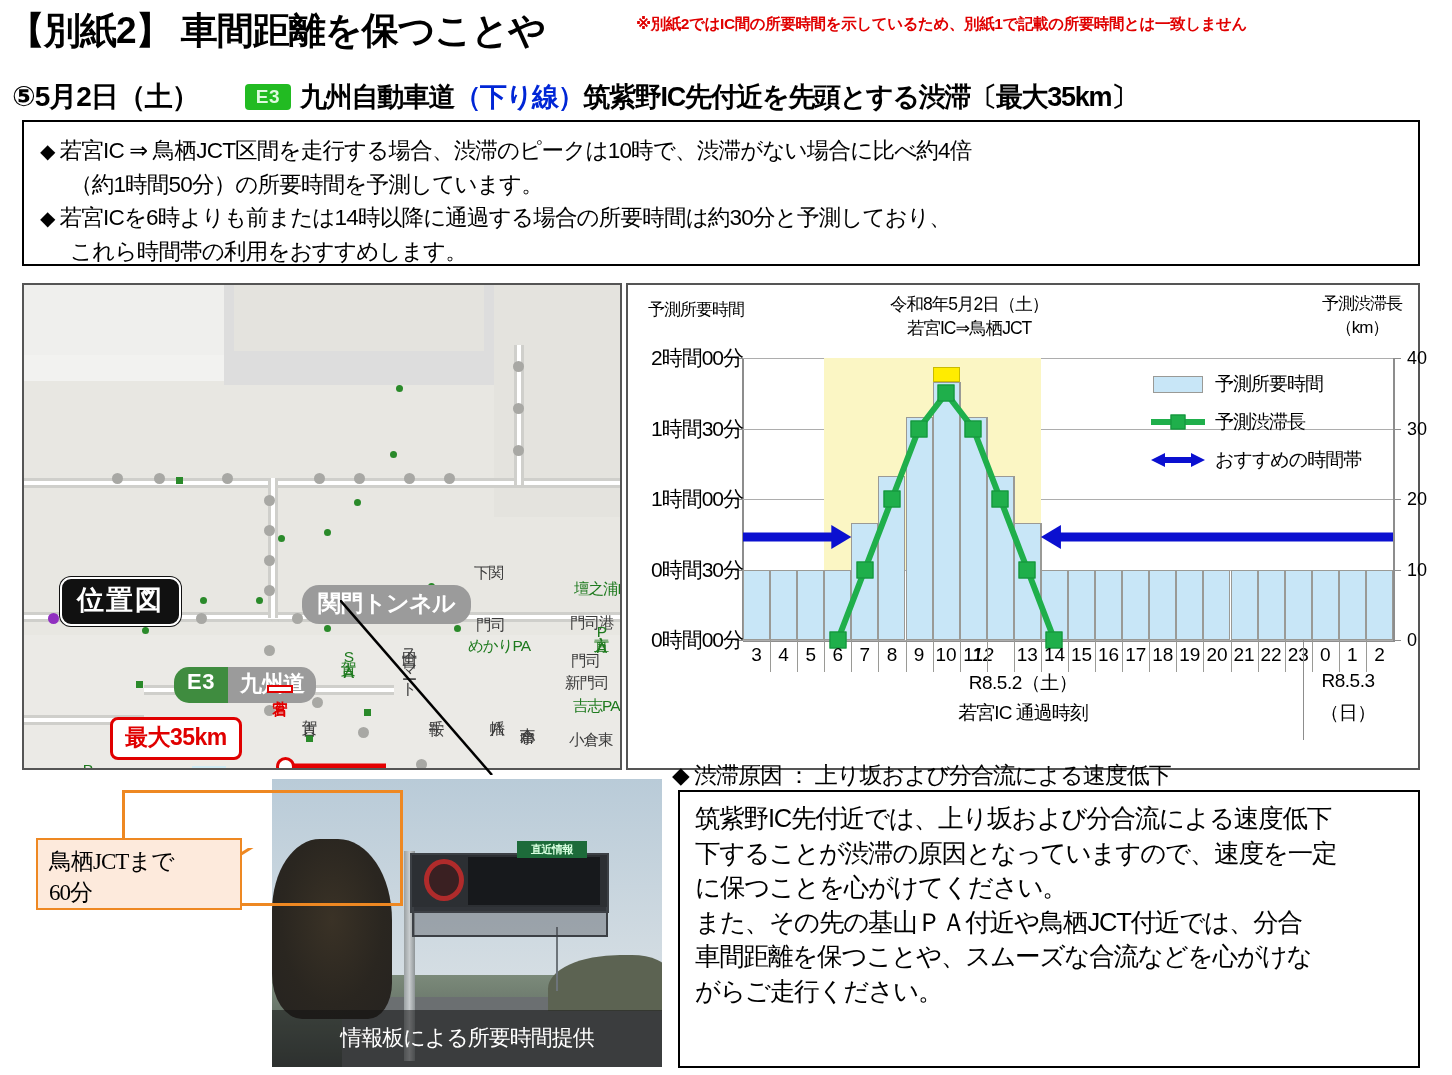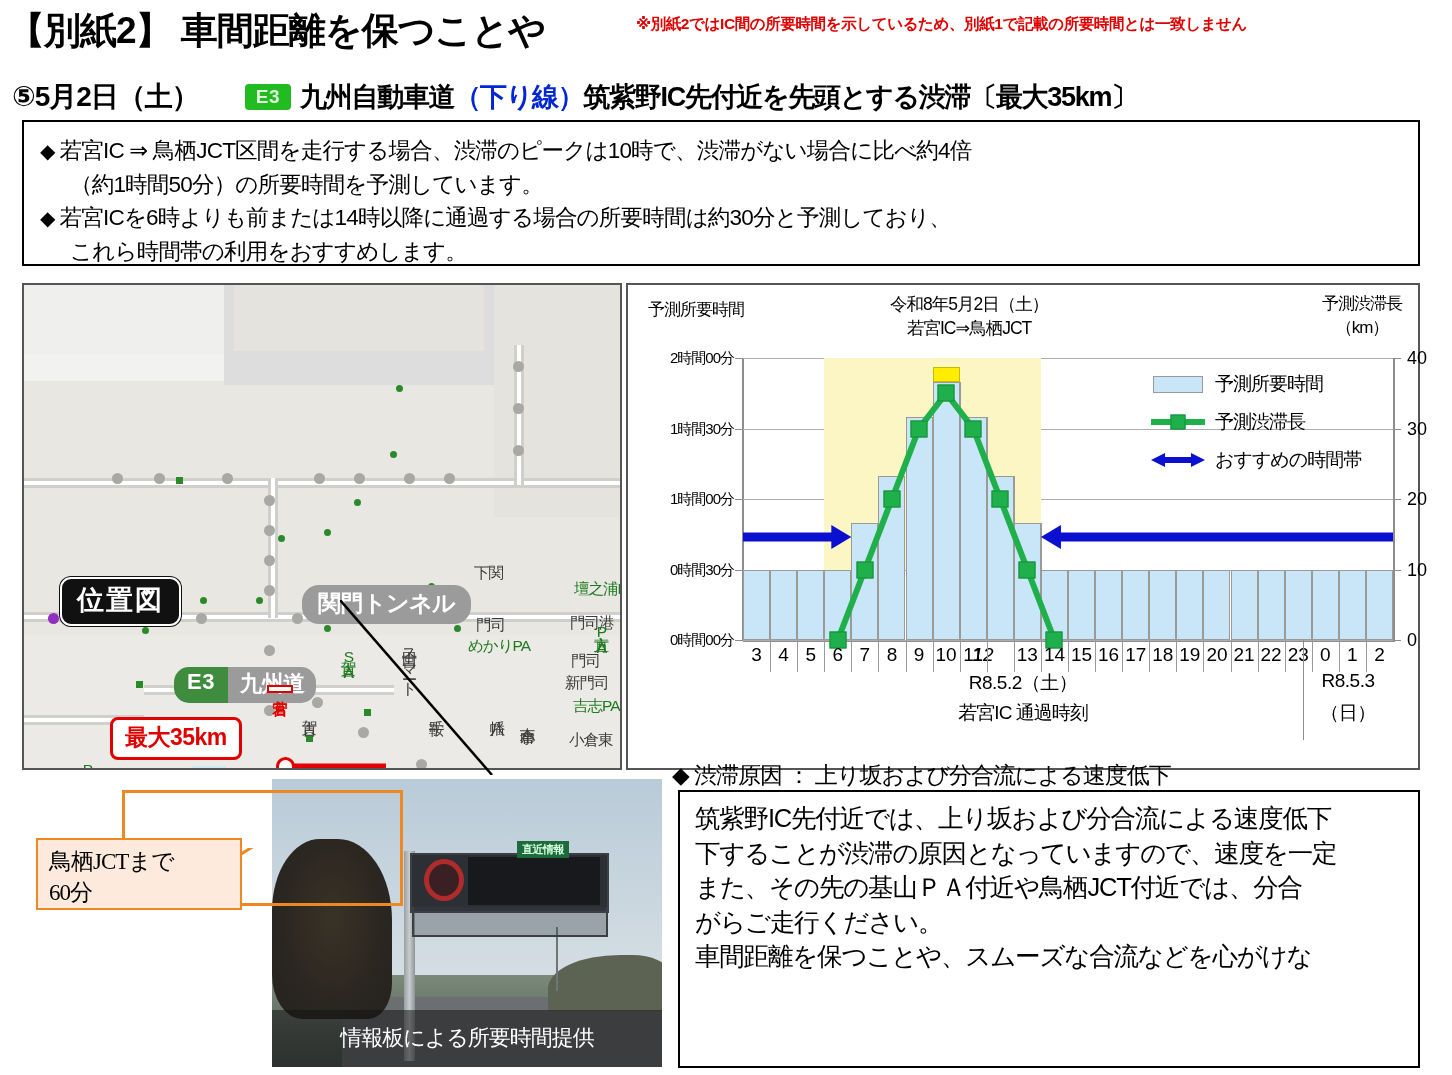--- a/index.html
+++ b/index.html
@@ -59,21 +59,21 @@
 
   
   #chart-panel{left:626px;top:283px;width:794px;height:487px;border:2px solid #555;box-sizing:border-box;background:#fff;}
   #chart-left-title{left:648px;top:298px;font-size:17px;letter-spacing:-1px;white-space:nowrap;}
   #chart-center-title{left:890px;top:292px;font-size:17.5px;letter-spacing:-1px;text-align:center;line-height:24px;white-space:nowrap;}
   #chart-right-title{left:1322px;top:292px;font-size:17px;letter-spacing:-1px;text-align:center;line-height:24px;white-space:nowrap;}
 
   
   #plot{left:743px;top:358px;width:650px;height:282px;}
   .gridline{position:absolute;left:0;width:650px;height:1px;background:#adadad;}
-  .ytick-l{position:absolute;right:100%;margin-right:9px;transform:translateY(-50%);font-size:15px;letter-spacing:-1px;white-space:nowrap;}
+  .ytick-l{position:absolute;right:100%;margin-right:0;transform:translateY(-50%);font-size:21px;letter-spacing:-1px;white-space:nowrap;}
   .ytick-r{position:absolute;left:100%;margin-left:14px;transform:translateY(-50%);font-size:18px;white-space:nowrap;}
   .tickmark-l{position:absolute;right:100%;width:8px;height:1px;background:#8d8d8d;}
   .tickmark-r{position:absolute;left:100%;width:8px;height:1px;background:#8d8d8d;}
   .yband{position:absolute;background:#fbf6c4;}
   .bar{position:absolute;background:#c8e6f7;border:1px solid #9a9a96;box-sizing:border-box;}
   .bar.cap{background:#ffec00;border-color:#c9bb00;}
   .xsep{position:absolute;width:1px;background:#9a9a96;}
   .xlab{position:absolute;top:286px;transform:translateX(-50%);font-size:19px;white-space:nowrap;}
   .gmark{position:absolute;width:17px;height:17px;background:#1faf4b;border:1px solid #138f3a;box-sizing:border-box;transform:translate(-50%,-50%);}
   #axis-left{position:absolute;left:-1px;top:0;width:2px;height:282px;background:#8d8d8d;}
@@ -102,21 +102,21 @@
   #photo{left:272px;top:779px;width:390px;height:288px;overflow:hidden;background:#6f7b85;}
   #sky{position:absolute;left:0;top:0;width:390px;height:215px;background:linear-gradient(#b9cbd8,#d7dfe4);}
   #ground{position:absolute;left:0;top:196px;width:390px;height:92px;background:linear-gradient(#7b8a7a,#4c5450);}
   #road{position:absolute;left:70px;top:218px;width:320px;height:70px;background:#6b6f71;}
   #tree{position:absolute;left:0px;top:60px;width:120px;height:180px;background:radial-gradient(ellipse at 50% 45%,#3a3226 0%,#2a2620 60%,#262320 100%);border-radius:40% 45% 20% 25%;}
   #pole{position:absolute;left:132px;top:72px;width:11px;height:210px;background:linear-gradient(90deg,#9aa0a2,#c8ccce,#8e9496);}
   #signframe{position:absolute;left:122px;top:790px;width:275px;height:110px;border:3px solid #ee8822;}
   #signbody{position:absolute;left:138px;top:74px;width:195px;height:56px;background:#2c2f33;border:2px solid #3c4045;}
   #signscreen{position:absolute;left:196px;top:78px;width:132px;height:48px;background:#17191c;}
   #signround{position:absolute;left:152px;top:80px;width:40px;height:42px;border-radius:50%;background:#3a2022;border:5px solid #b02b2b;box-sizing:border-box;}
-  #signcap{position:absolute;left:245px;top:62px;background:#1d6b3a;color:#d8ffe0;font-size:11px;font-weight:700;padding:1px 5px;letter-spacing:-0.5px;}
+  #signcap{position:absolute;left:245px;top:62px;background:#1d6b3a;color:#d8ffe0;font-size:11px;font-weight:700;padding:1px 14px;letter-spacing:-0.5px;}
   #signcage{position:absolute;left:140px;top:128px;width:192px;height:28px;border:2px solid #3c4045;border-top:none;background:rgba(60,64,69,.35);}
   #pylon{position:absolute;left:284px;top:148px;width:2px;height:64px;background:#6d747a;box-shadow:6px 0 0 -1px #6d747a,-6px 0 0 -1px #6d747a;}
   #hillR{position:absolute;left:276px;top:176px;width:120px;height:56px;background:#5c6352;border-radius:60% 30% 0 0;}
   #caption-bar{position:absolute;left:0;top:231px;width:390px;height:57px;background:rgba(20,20,20,.55);}
   #photo-caption{position:absolute;left:0;top:244px;width:390px;text-align:center;color:#fff;font-size:22px;letter-spacing:-1px;}
   #callout-box{left:36px;top:838px;width:206px;height:72px;background:#fdeadc;border:2px solid #ee8822;box-sizing:border-box;padding:6px 0 0 11px;}
   .callout-line{font-size:23px;line-height:31px;letter-spacing:-1px;white-space:nowrap;font-family:Liberation Serif, serif;}
 
   
   #cause-head{left:672px;top:760px;font-size:23px;letter-spacing:-1px;white-space:nowrap;}
@@ -493,16 +493,17 @@
 </svg>
 <div class="abs" id="callout-box">
   <div class="callout-line">鳥栖JCTまで</div>
   <div class="callout-line">60分</div>
 </div>
 
 <div class="abs" id="cause-head">◆ 渋滞原因 ： 上り坂および分合流による速度低下</div>
 <div class="abs" id="cause-box">
   <div class="cause-line">筑紫野IC先付近では、上り坂および分合流による速度低下</div>
   <div class="cause-line">下することが渋滞の原因となっていますので、速度を一定</div>
+  <div class="cause-line">に保つことを心がけてください。</div>
   <div class="cause-line">また、その先の基山ＰＡ付近や鳥栖JCT付近では、分合</div>
+  <div class="cause-line">車間距離を保つことや、スムーズな合流などを心がけな</div>
   <div class="cause-line">がらご走行ください。</div>
-  <div class="cause-line">車間距離を保つことや、スムーズな合流などを心がけな</div>
 </div>
 
 </body></html>

